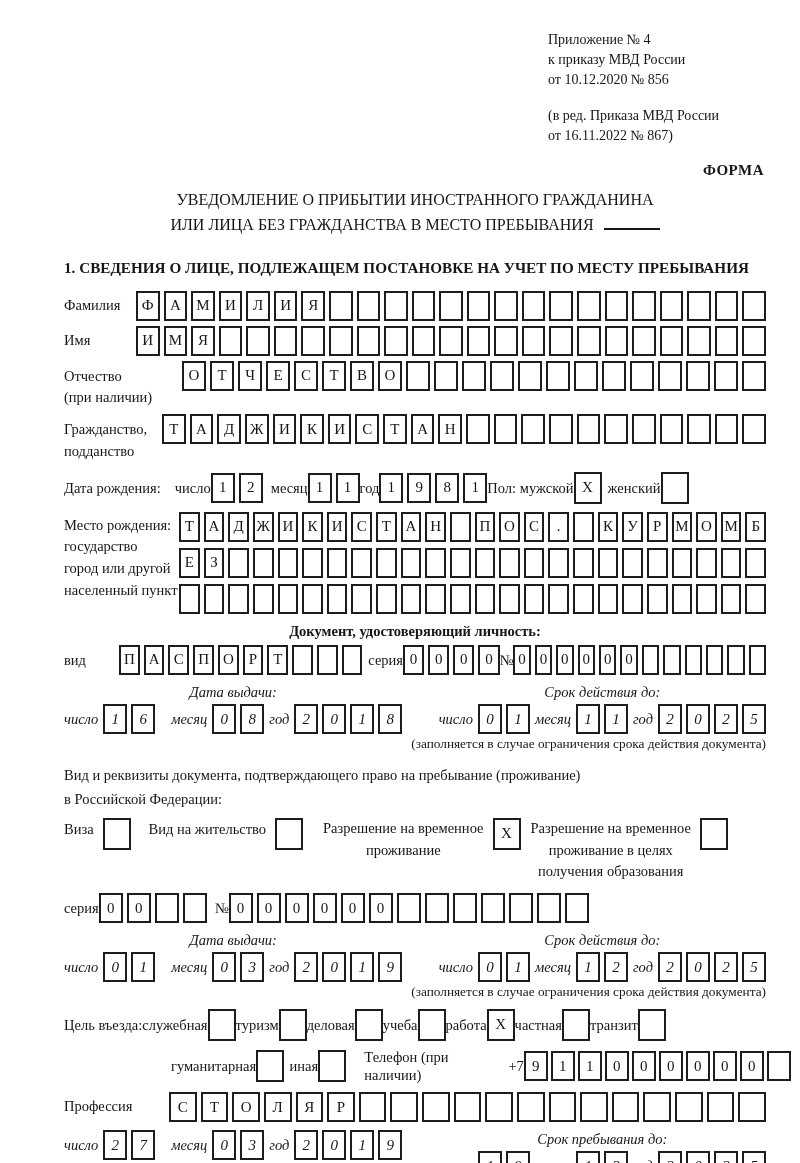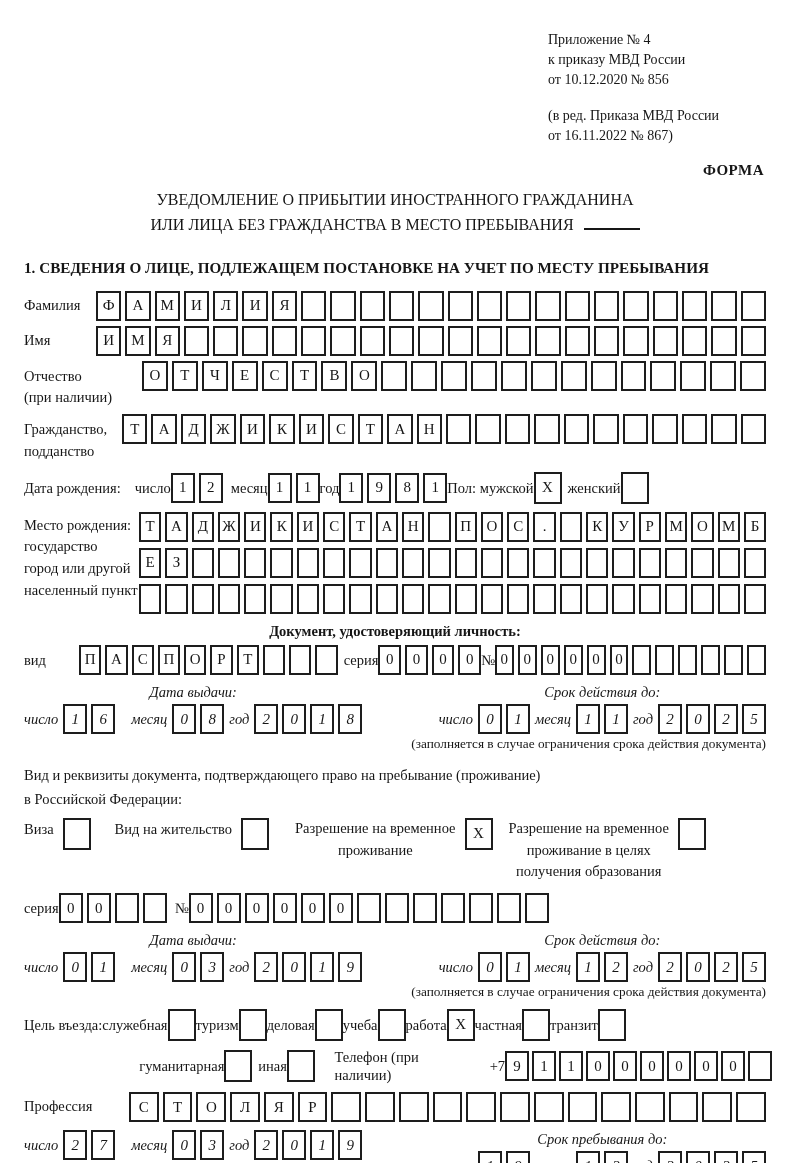--- a/index.html
+++ b/index.html
@@ -1,18 +1,18 @@
 <!DOCTYPE html>
 <html lang="ru"><head>
 <meta charset="utf-8">
 <style>
   html,body{margin:0;padding:0;background:#fff;}
   .page{
     width:800px;height:1163px;box-sizing:border-box;
-    padding:30px 34px 20px 24px;overflow:hidden;
+    padding:30px 34px 20px 64px;overflow:hidden;
     background:#fff;color:#161616;
     font-family:"Liberation Serif","DejaVu Serif",serif;
     font-size:14.5px;line-height:1.25;
   }
   
   .hdr{margin-left:auto;width:218px;font-size:14px;line-height:1.42;}
   .hdr .gap{margin-top:16px;}
   .forma{font-weight:bold;text-align:right;font-size:15px;margin:16px 2px 8px 0;letter-spacing:.5px;}
   .title{text-align:center;font-weight:normal;font-size:16px;line-height:1.55;margin-top:6px;}
   .blank-line{display:inline-block;width:56px;border-bottom:2px solid #161616;height:12px;margin-left:10px;}
@@ -41,21 +41,21 @@
   .inline{display:flex;align-items:center;flex-wrap:nowrap;}
   .center-b{text-align:center;font-weight:bold;margin:8px 0 4px 0;font-size:14.5px;}
   
   .daterow{display:flex;justify-content:space-between;margin-top:8px;font-style:italic;}
   .datecol{display:flex;flex-direction:column;}
   .datehead{text-align:center;margin-bottom:3px;}
   .dl{display:flex;align-items:center;gap:5px;}
   .note-right{text-align:right;font-size:13.3px;margin:2px 0 6px 0;}
   .intro{margin:10px 0 2px 0;line-height:1.7;}
   
-  .permits{display:flex;align-items:flex-start;margin:6px 0 10px 0;gap:16px;}
+  .permits{display:flex;align-items:flex-start;margin:6px 0 10px 0;gap:10px;}
   .permit{display:flex;align-items:flex-start;gap:9px;}
   .permit .plines{text-align:center;line-height:1.5;}
   .mt2{margin-top:2px;}
 </style>
 </head>
 <body>
 
 <div class="page">
 
   <div class="hdr">

